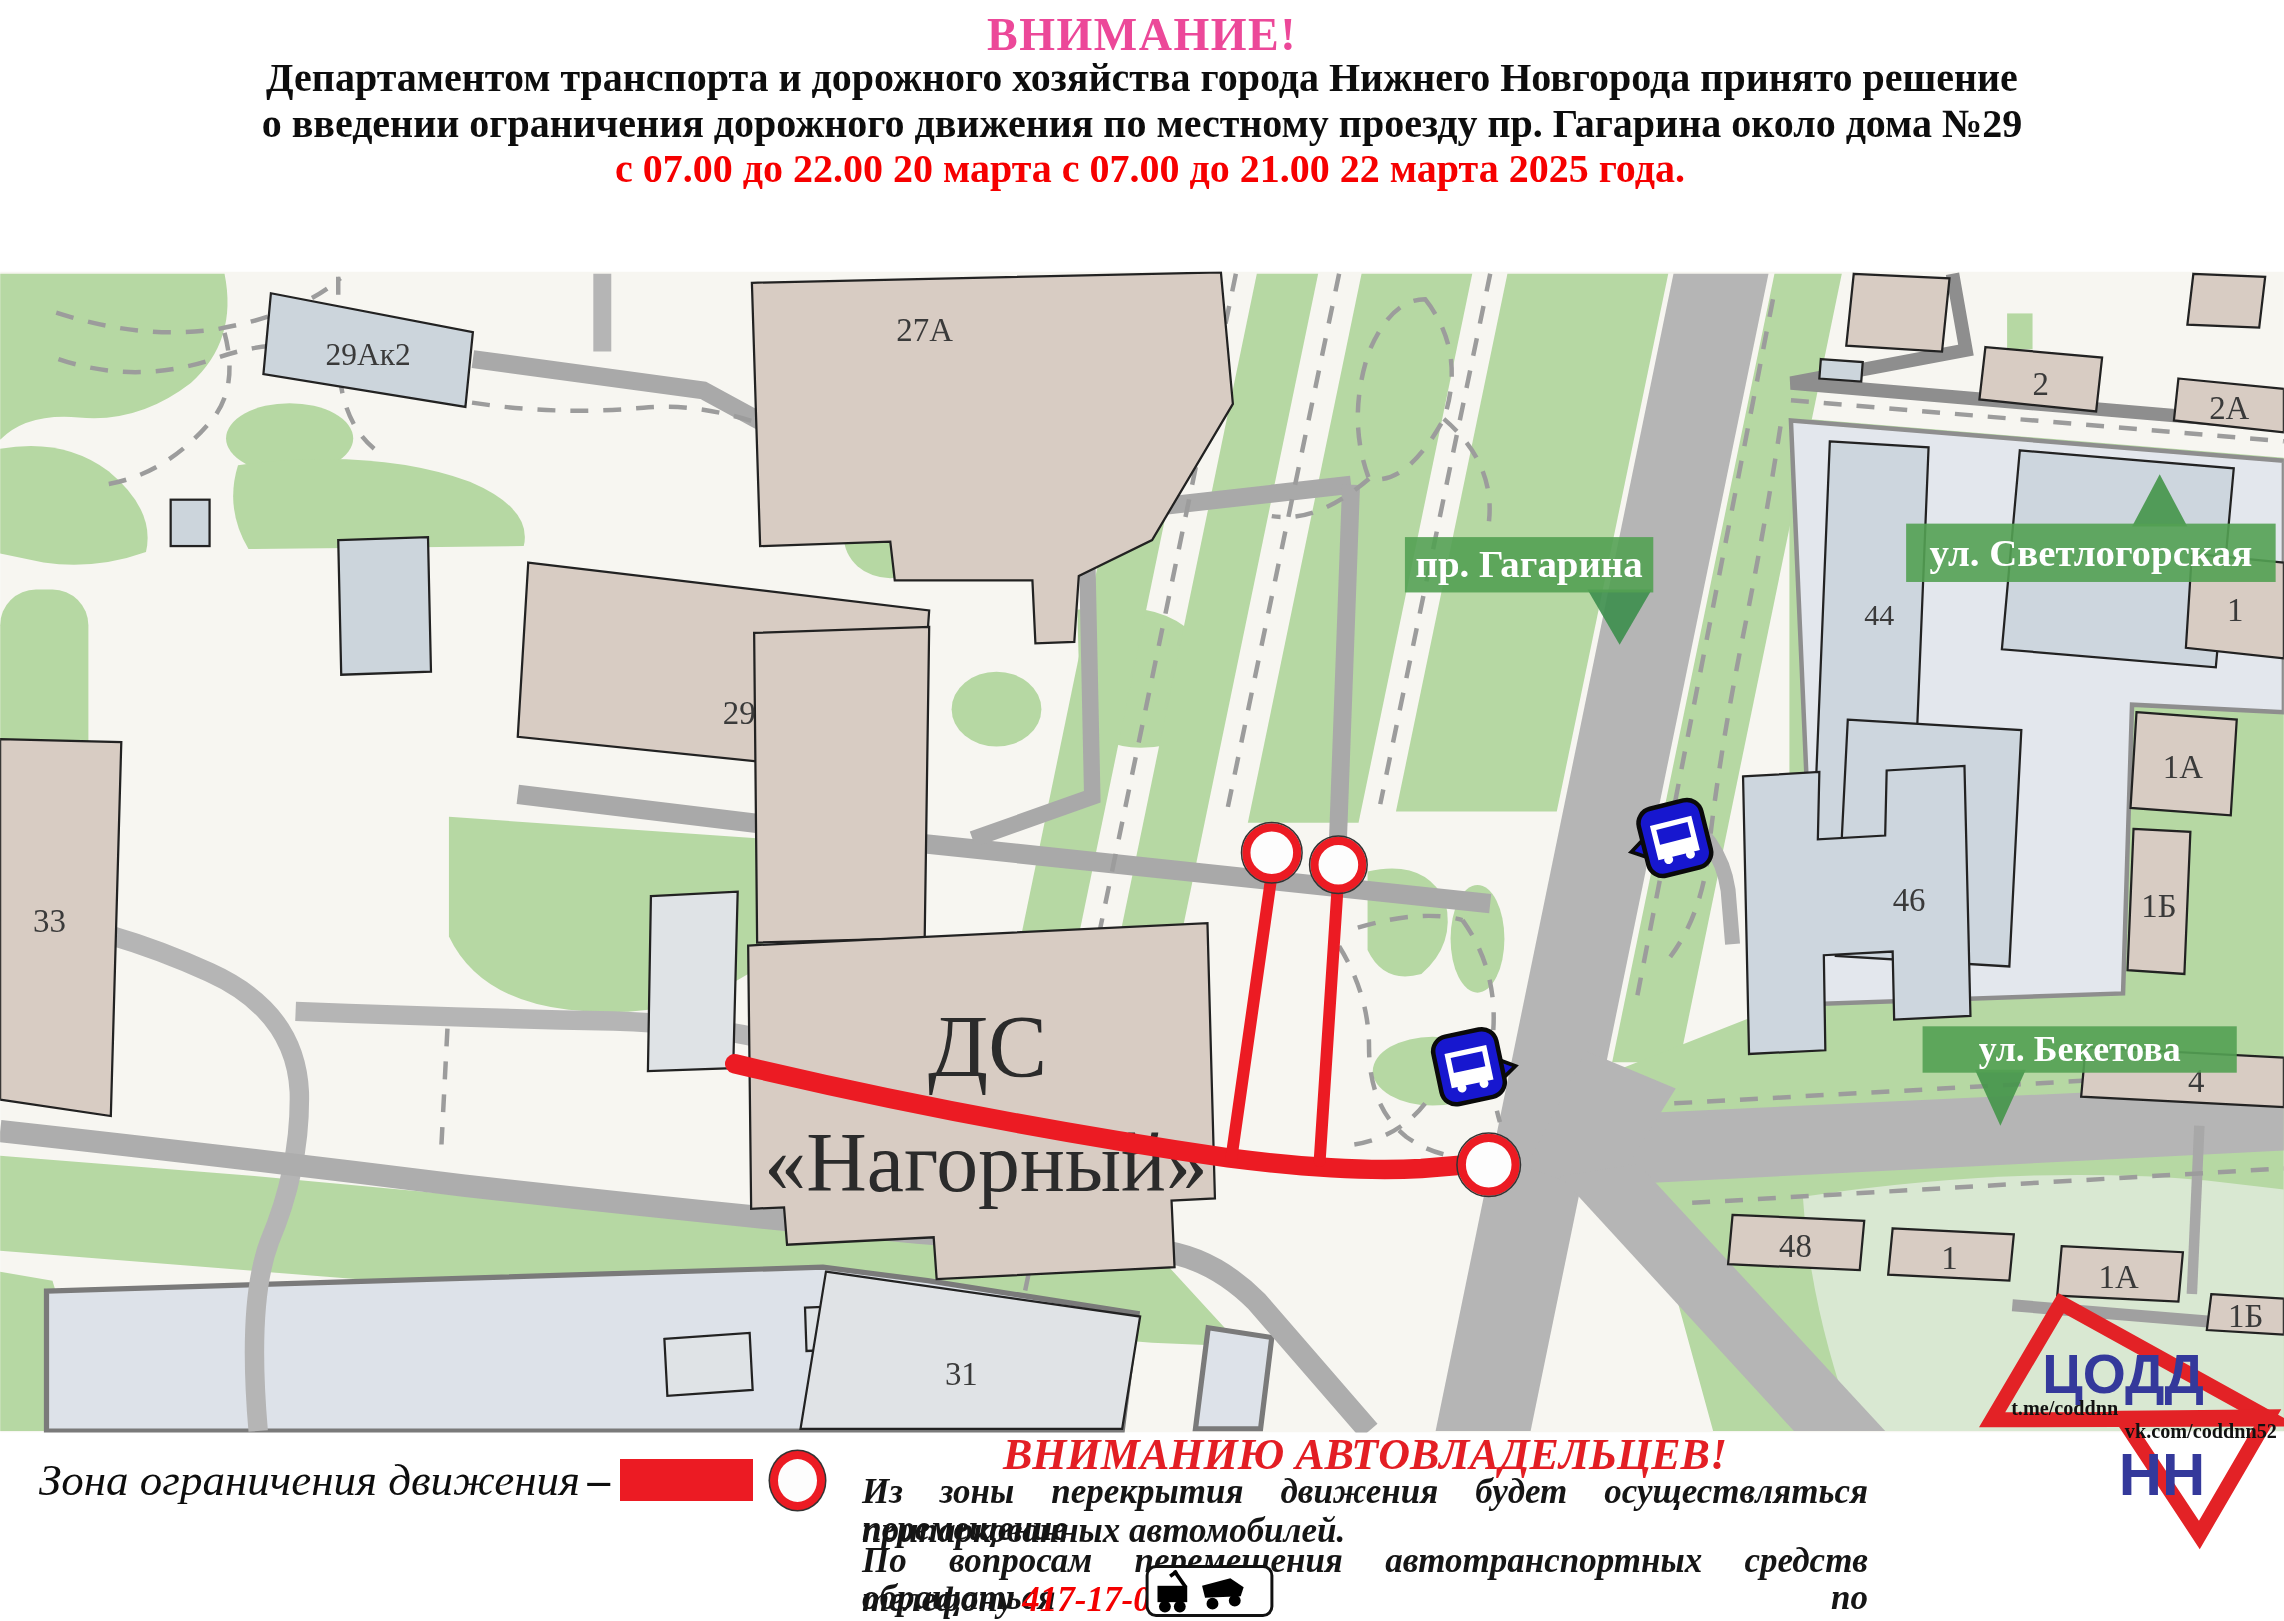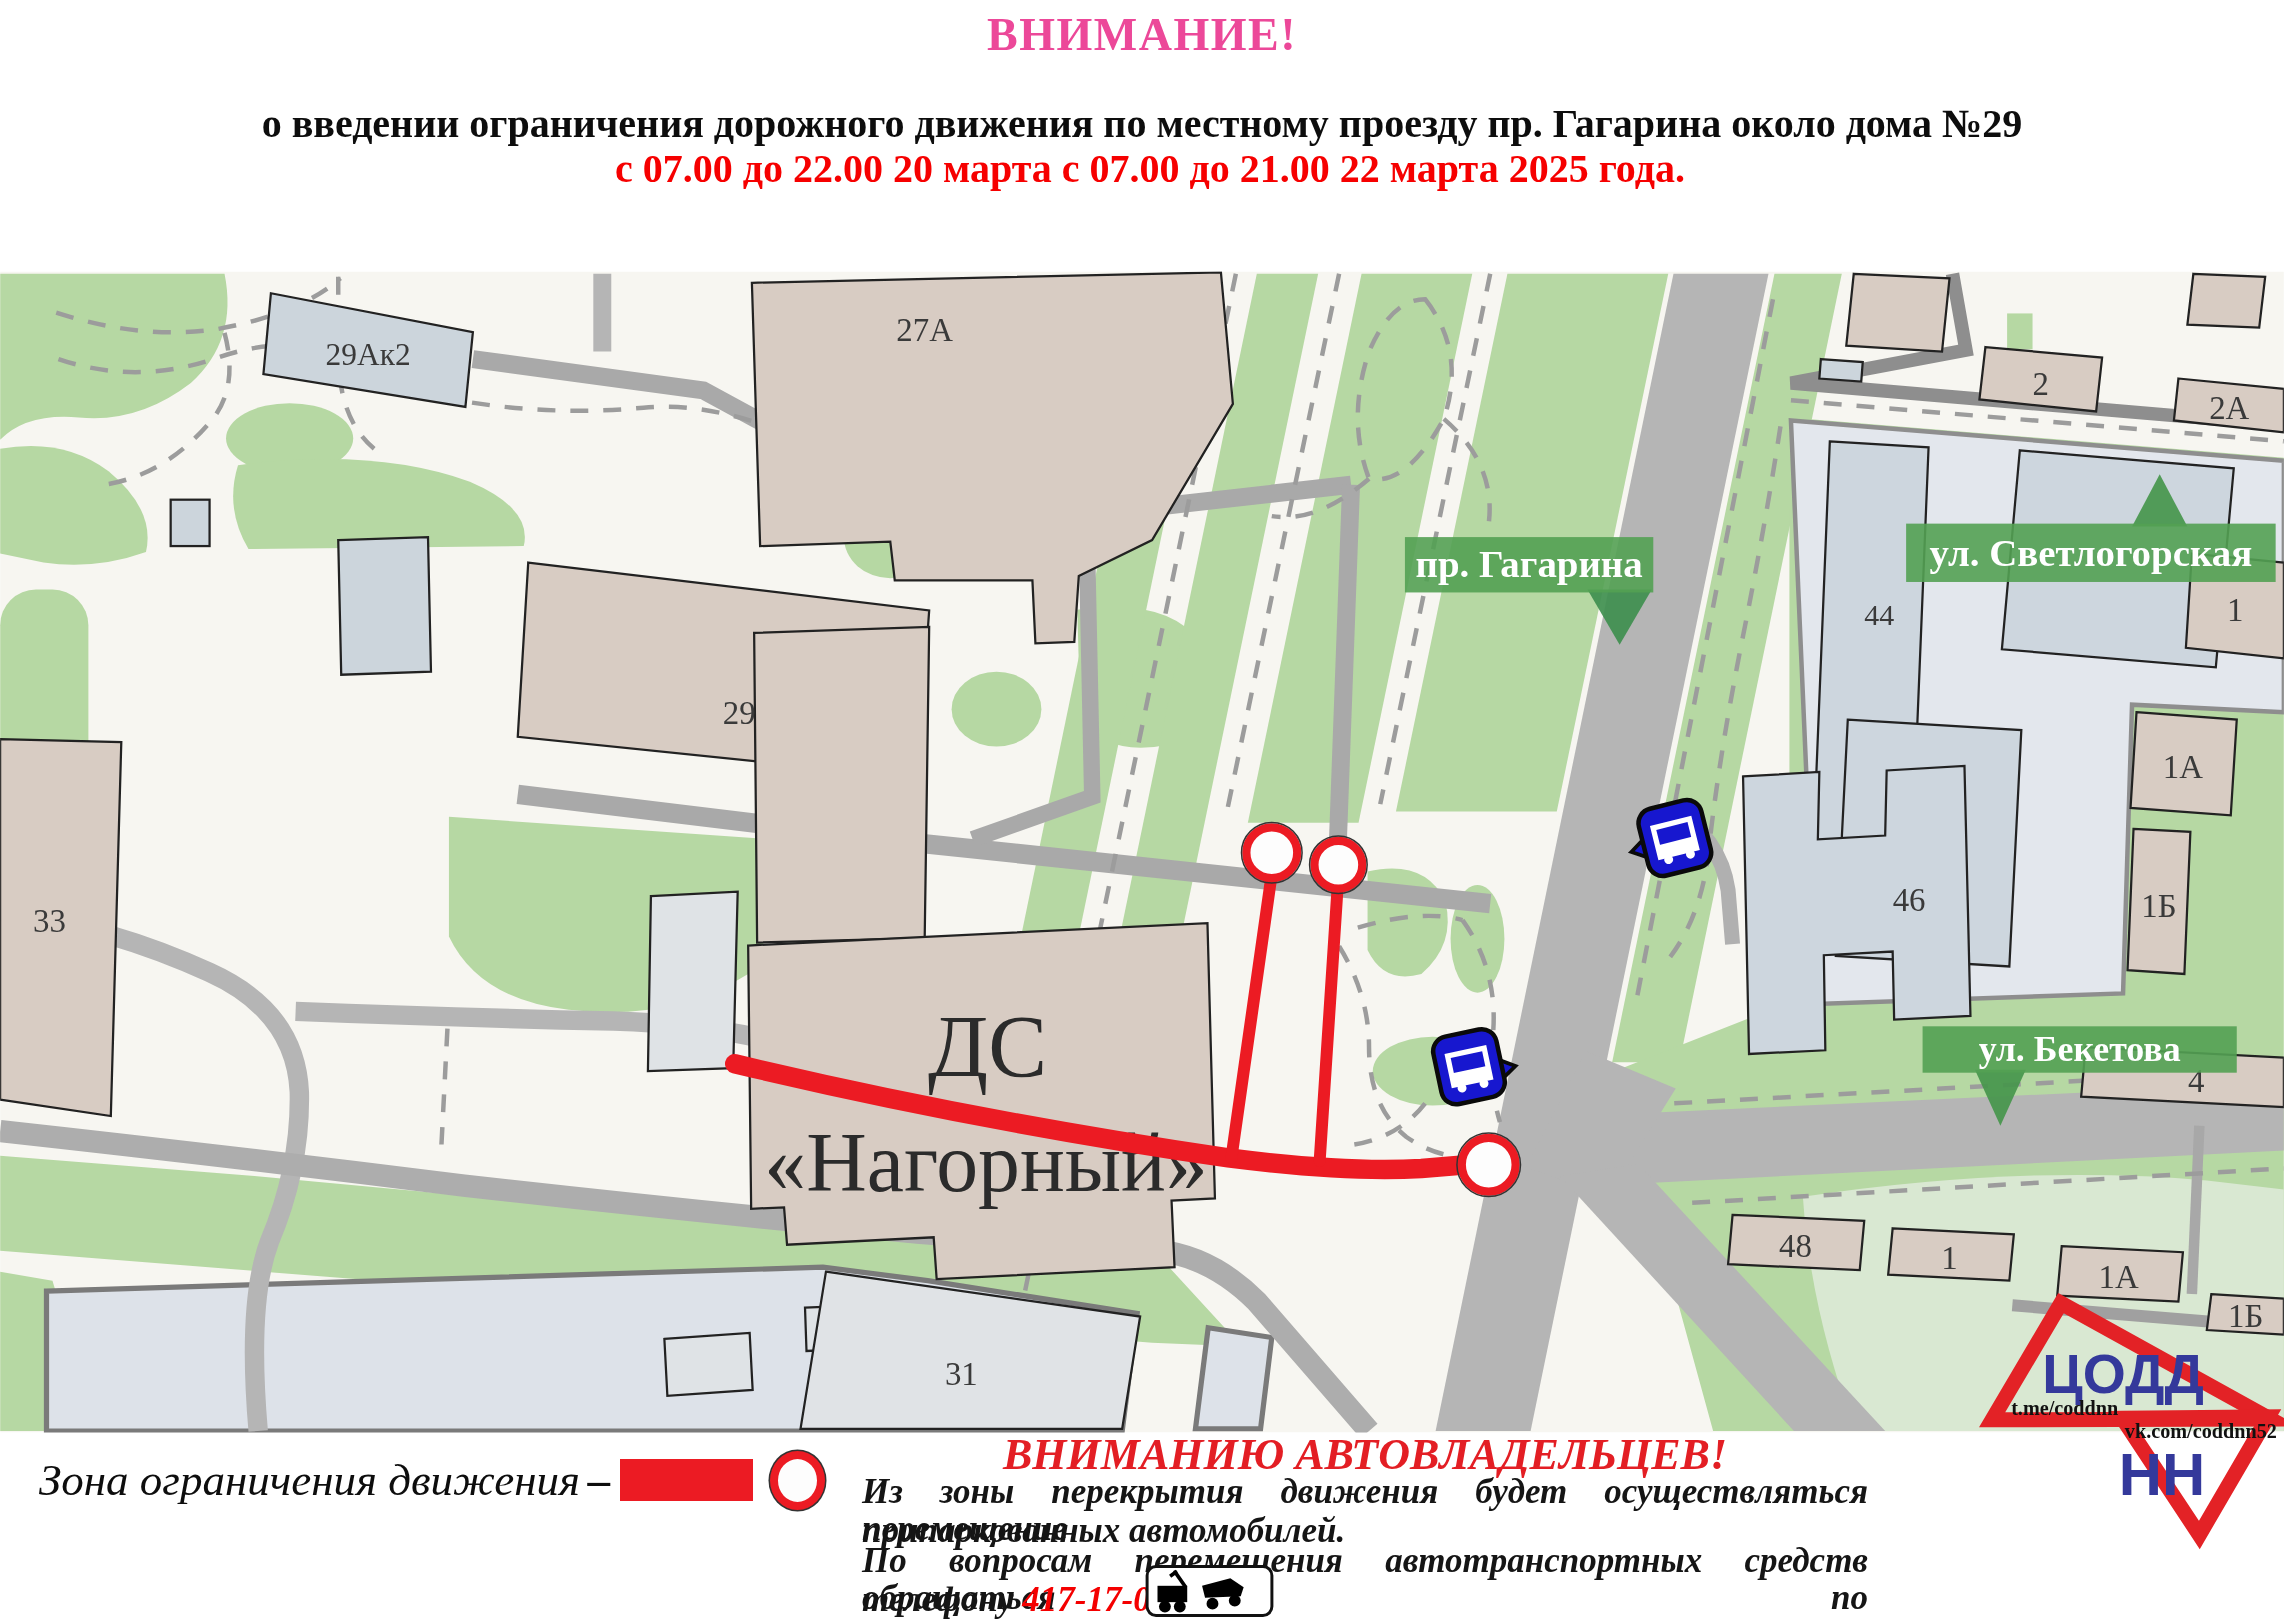--- a/index.html
+++ b/index.html
@@ -22,20 +22,21 @@
   .just{text-align:justify;text-align-last:justify;}
   .phone{color:#f40000;}
   svg text{user-select:none;}
 </style>
 </head>
 <body>
 
 <div class="page">
 
   <div class="abs hdr hdr-attention">ВНИМАНИЕ!</div>
+  <div class="abs hdr hdr-black" style="top:54px;">Департаментом транспорта и дорожного хозяйства города Нижнего Новгорода принято решение</div>
   <div class="abs hdr hdr-black" style="top:100px;">о введении ограничения дорожного движения по местному проезду пр. Гагарина около дома №29</div>
   <div class="abs hdr hdr-red" style="top:145px;margin-left:8px;">с 07.00 до 22.00 20 марта  с 07.00 до 21.00 22 марта 2025 года.</div>
 
   <svg class="abs" style="left:0;top:0;" width="2284" height="1621" viewBox="0 0 3053 2167">
     <defs>
       <clipPath id="mapclip">
           <rect x="0" y="363" width="3053" height="1552"></rect>
         </clipPath>
     </defs>
 

